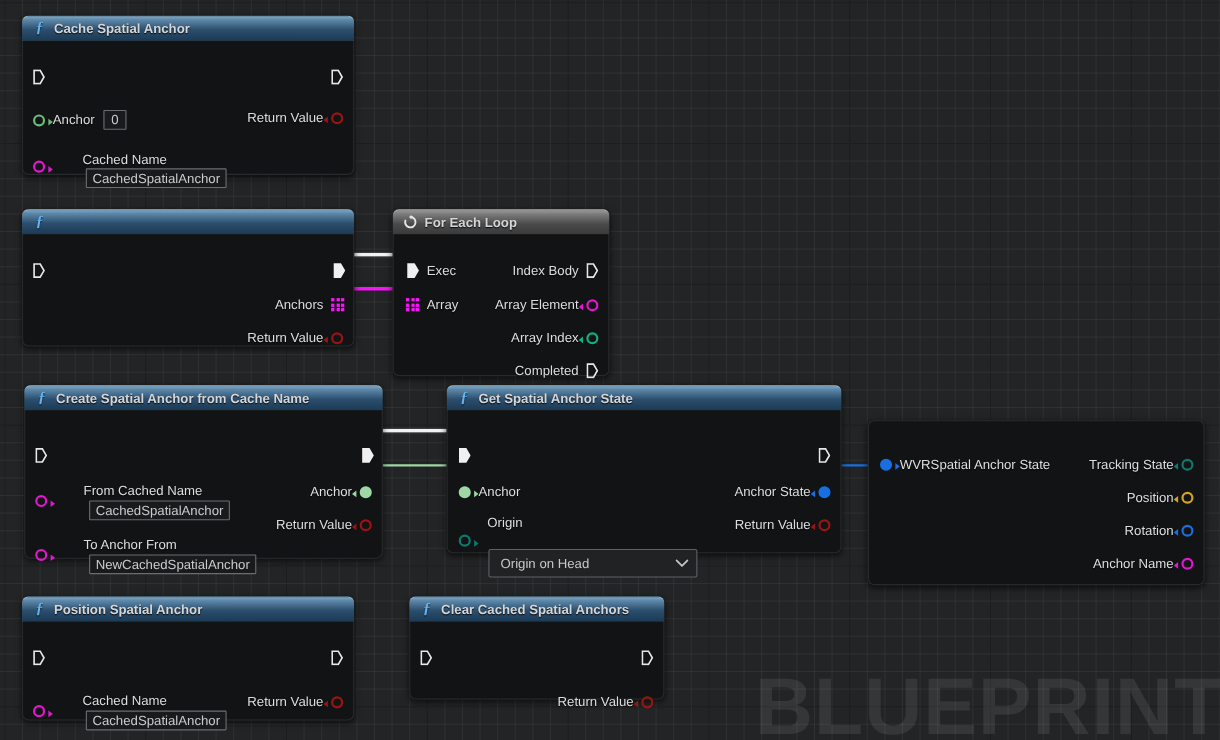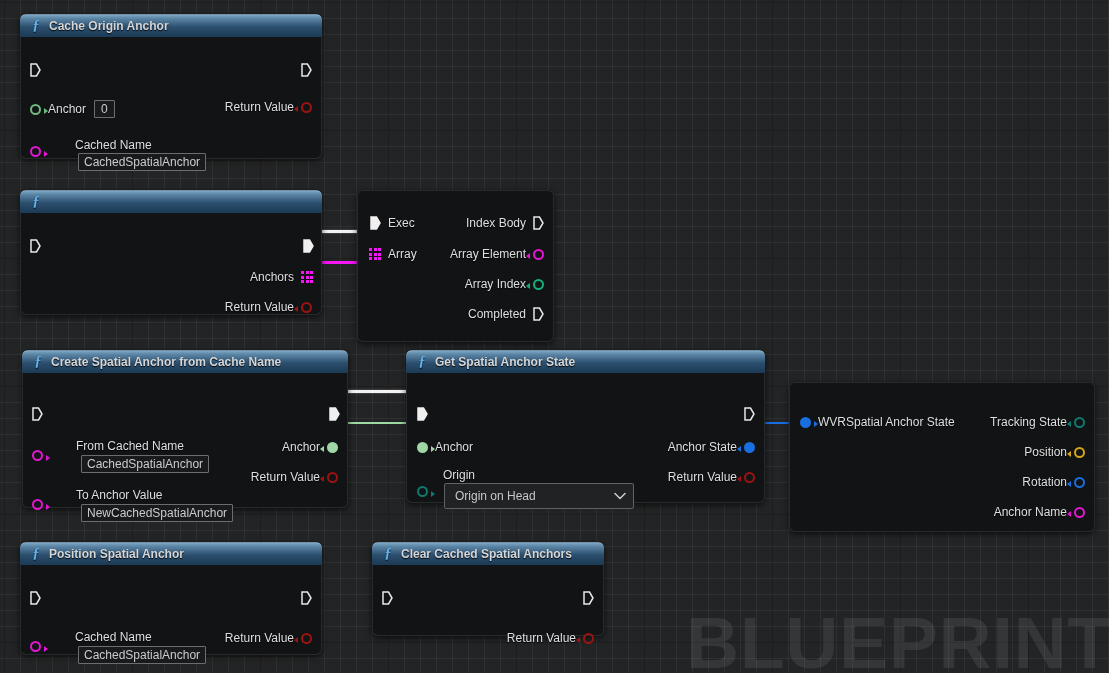--- a/index.html
+++ b/index.html
@@ -188,21 +188,21 @@
 
   <div class="wire exec" style="left:334px;top:390px;width:86px;"></div>
   <div class="wire green" style="left:332px;top:422px;width:90px;"></div>
 
   <div class="wire blue" style="left:748px;top:422px;width:60px;"></div>
 
   <div class="node fn" style="left:20px;top:14px;width:302px;height:145px;">
     <div class="body"></div>
     <div class="titlebar">
       <span class="ticon fsym">ƒ</span>
-      <span class="title">Cache Origin Anchor</span>
+      <span class="title">Cache Spatial Anchor</span>
     </div>
     <div class="content">
 
       <div class="pinrow left" style="top:26px;">
         <span class="exec-pin">
           <svg width="11" height="14" viewBox="0 0 11 14">
               <path d="M1 1 L6.5 1 L10 7 L6.5 13 L1 13 Z" fill="none" stroke="#e8e8e8" stroke-width="1.5"></path>
             </svg>
         </span>
       </div>
@@ -270,20 +270,29 @@
       </div>
       <div class="pinrow right" style="top:87px;">
         <span class="dot hollow" style="color:#9c1412;"></span>
         <span class="plabel">Return Value</span>
       </div>
     </div>
   </div>
 
   <div class="node macro" style="left:357px;top:190px;width:197px;height:152px;">
     <div class="body"></div>
+    <div class="titlebar">
+      <span class="ticon">
+        <svg width="14" height="14" viewBox="0 0 16 16">
+          <path d="M8 2.6 A5.4 5.4 0 1 1 2.9 6.3" fill="none" stroke="#e6e6e6" stroke-width="2" stroke-linecap="round"></path>
+          <path d="M8.2 0.6 L11.6 2.9 L8.2 5.0 Z" fill="#e6e6e6"></path>
+        </svg>
+      </span>
+      <span class="title">For Each Loop</span>
+    </div>
     <div class="content">
       <div class="pinrow left" style="top:26px;left:13px;">
         <span class="exec-pin">
           <svg width="11" height="14" viewBox="0 0 11 14">
               <path d="M1 1 L6.5 1 L10 7 L6.5 13 L1 13 Z" fill="#f0f0f0" stroke="#f0f0f0" stroke-width="1.5"></path>
             </svg>
         </span>
         <span class="plabel">Exec</span>
       </div>
       <div class="pinrow right" style="top:26px;">
@@ -361,21 +370,21 @@
       </div>
 
       <div class="pinrow right" style="top:97px;">
         <span class="dot hollow" style="color:#9c1412;"></span>
         <span class="plabel">Return Value</span>
       </div>
 
       <div class="pinrow left" style="top:126px;">
         <span class="dot hollow" style="color:#e317d1;"></span>
       </div>
-      <div class="stacklabel" style="left:54px;top:115px;">To Anchor Value</div>
+      <div class="stacklabel" style="left:54px;top:115px;">To Anchor From</div>
       <span class="inputbox" style="position:absolute;left:59px;top:131px;">NewCachedSpatialAnchor</span>
     </div>
   </div>
 
   <div class="node fn" style="left:406px;top:350px;width:359px;height:153px;">
     <div class="body"></div>
     <div class="titlebar">
       <span class="ticon fsym">ƒ</span>
       <span class="title">Get Spatial Anchor State</span>
     </div>
@@ -407,21 +416,21 @@
 
       <div class="pinrow right" style="top:97px;">
         <span class="dot hollow" style="color:#9c1412;"></span>
         <span class="plabel">Return Value</span>
       </div>
 
       <div class="pinrow left" style="top:113px;left:11px;">
         <span class="dot hollow" style="color:#0e7a6e;"></span>
       </div>
       <div class="stacklabel" style="left:37px;top:95px;">Origin</div>
-      <div class="combo" style="left:38px;top:110px;width:190px;">
+      <div class="combo" style="left:38px;top:126px;width:190px;">
         <span class="cv">Origin on Head</span>
         <span class="chev">
           <svg width="12" height="8" viewBox="0 0 12 8">
               <path d="M1 1.5 L6 6.5 L11 1.5" fill="none" stroke="#c5c7c9" stroke-width="1.6" stroke-linecap="round" stroke-linejoin="round"></path>
             </svg>
         </span>
       </div>
     </div>
   </div>
 

